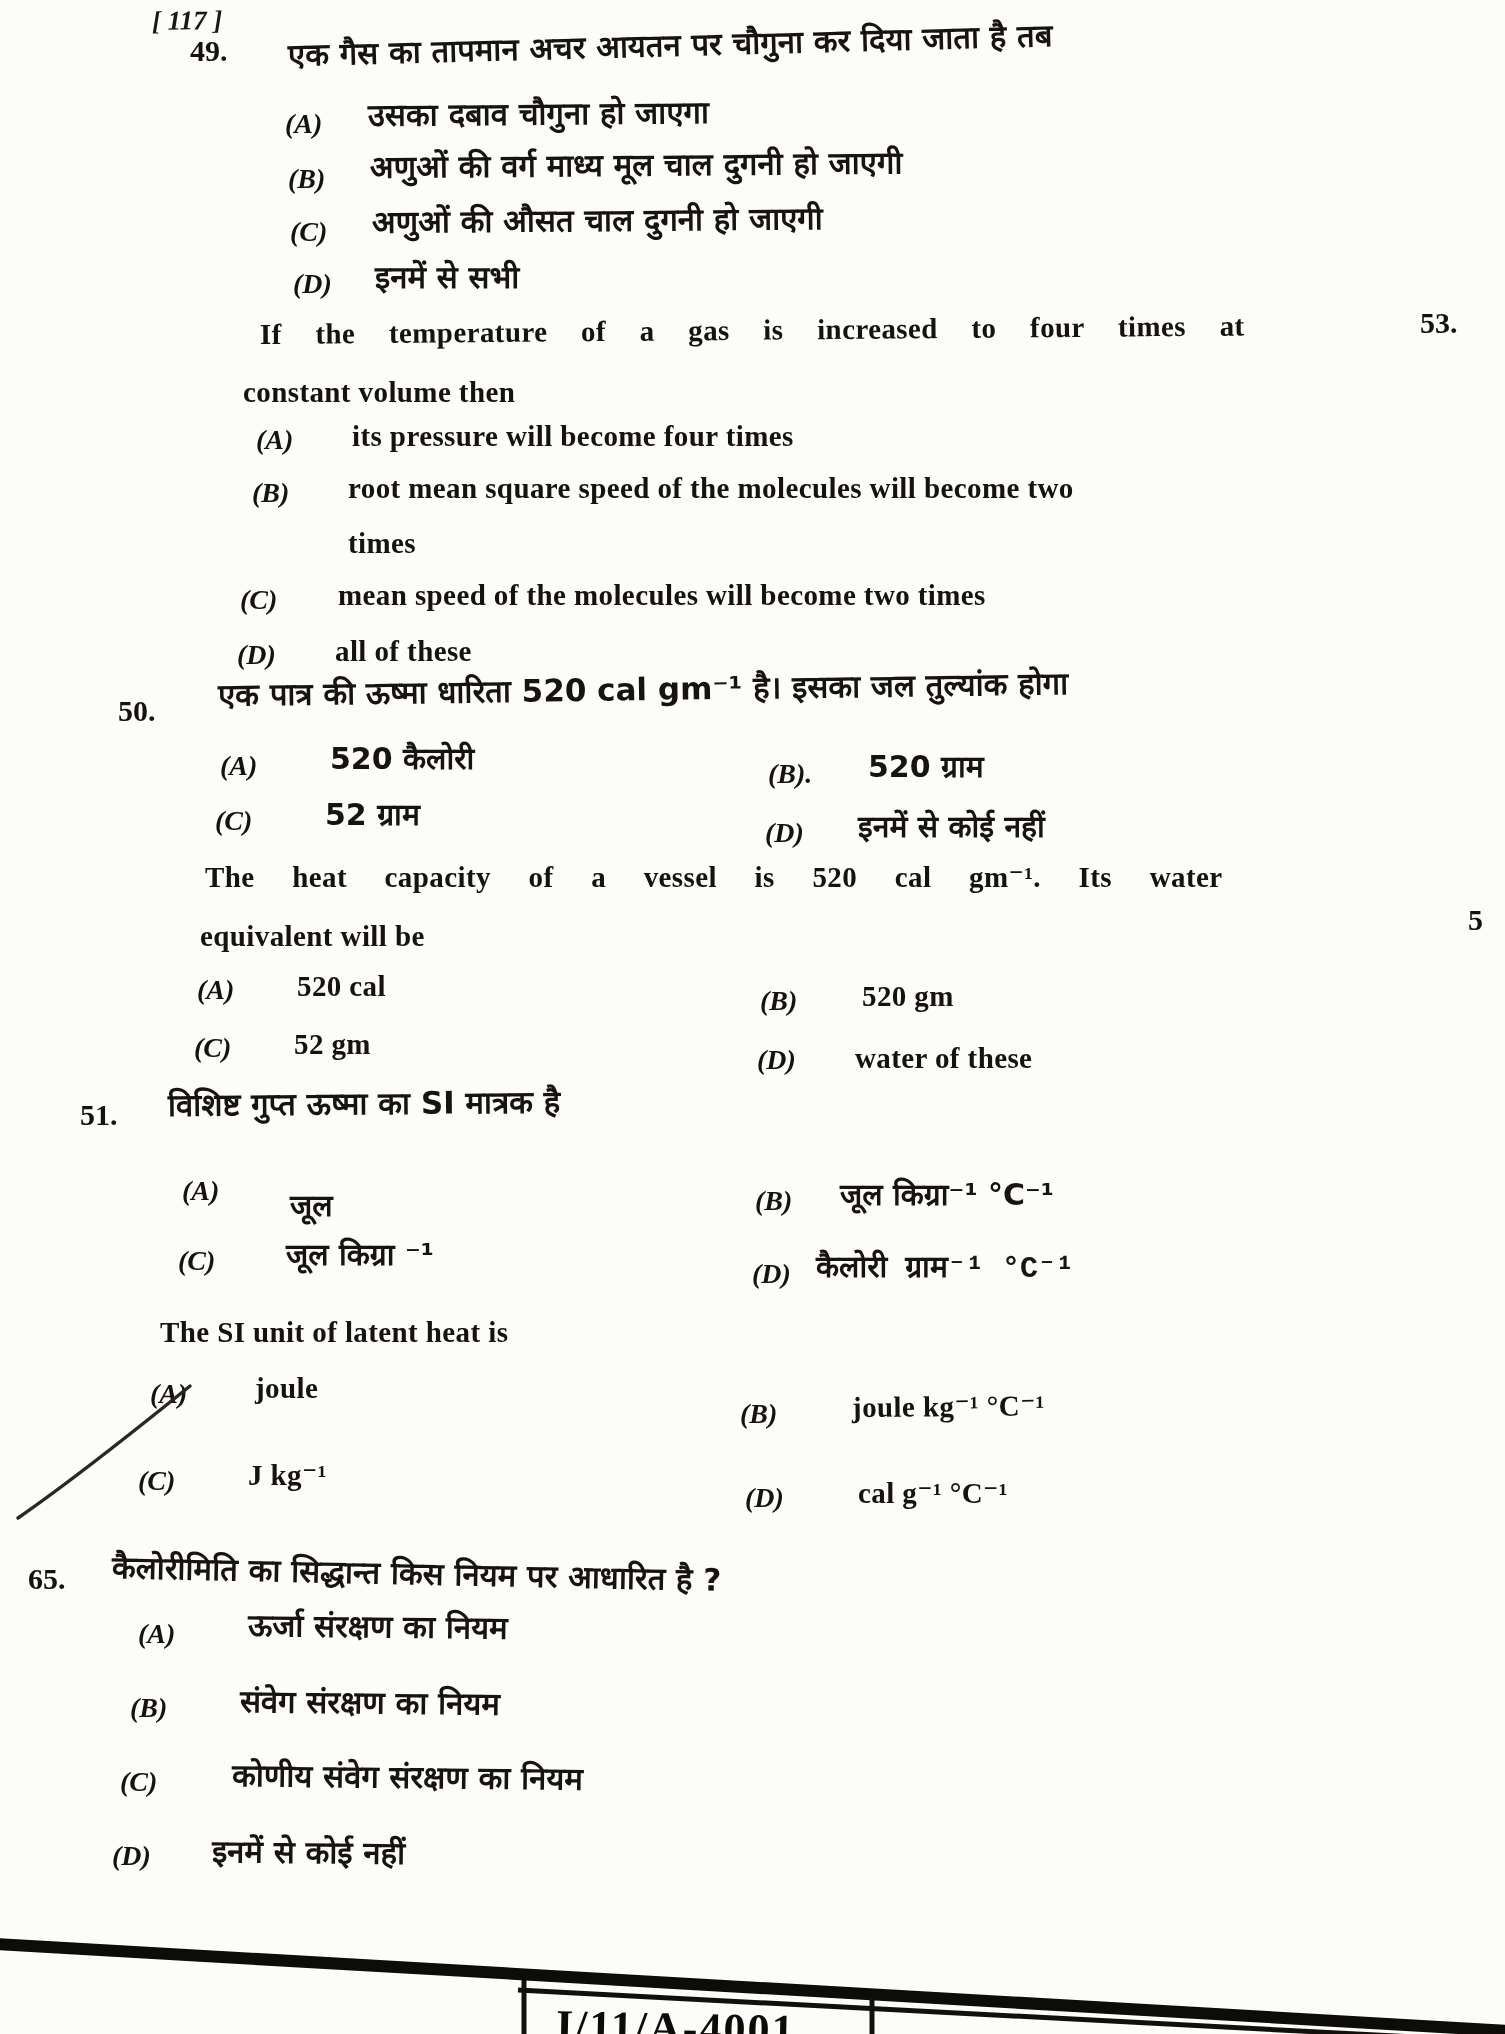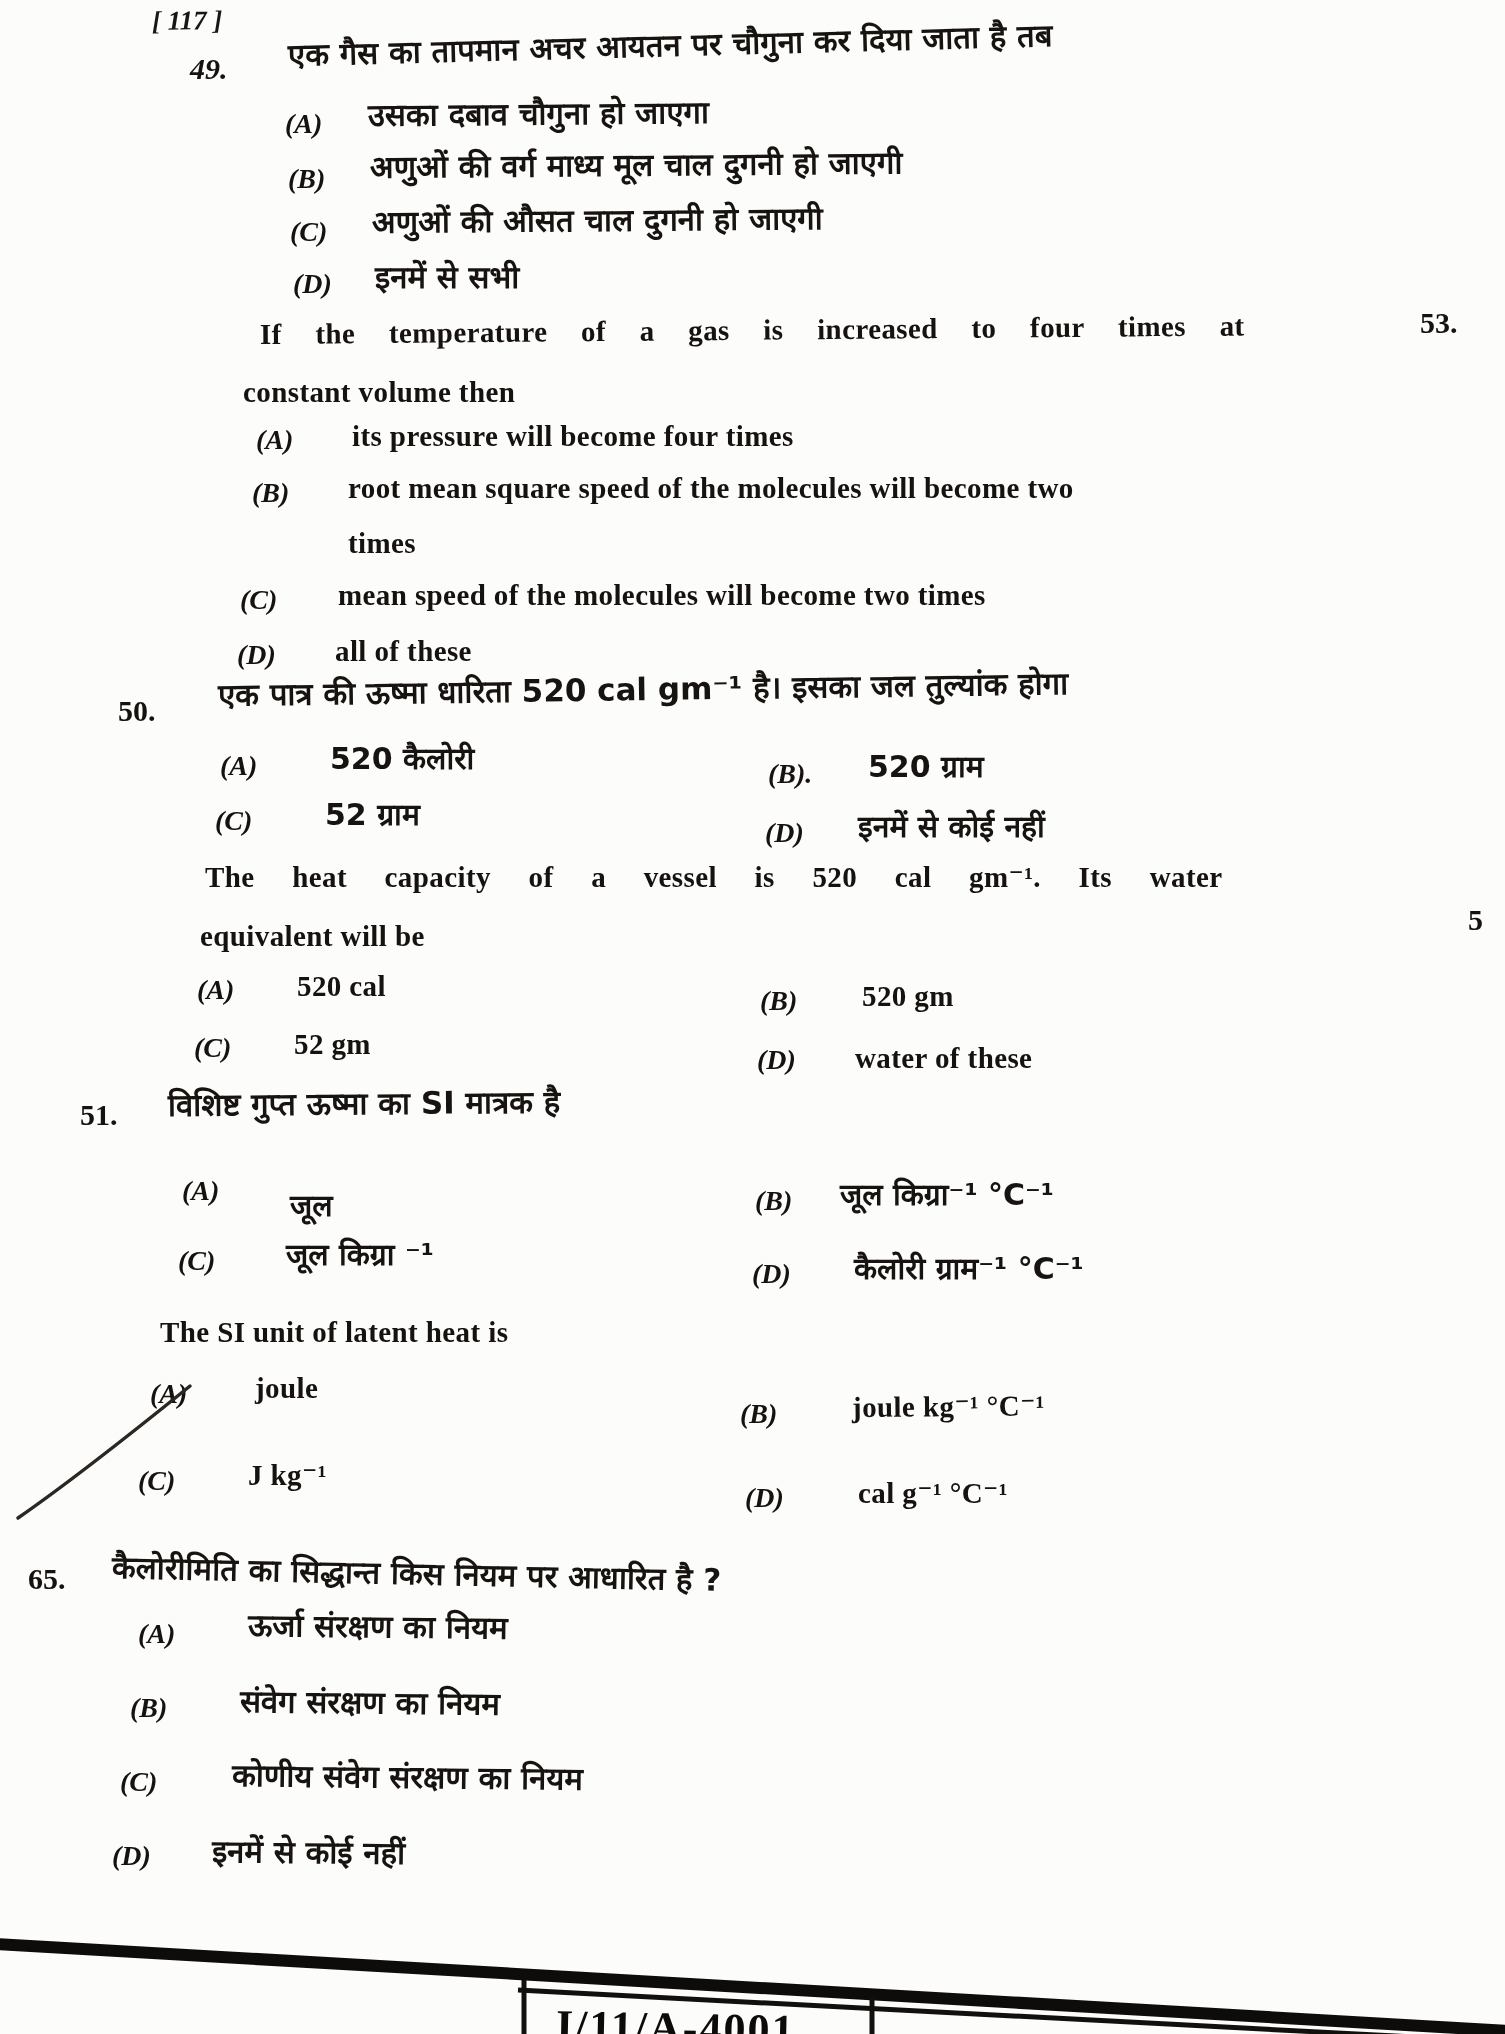--- a/index.html
+++ b/index.html
@@ -55,21 +55,21 @@
 </head>
 <body>
 
 <div class="page">
 
   
   <span class="abs ref rm08" style="left:152px;top:6px;">[ 117 ]</span>
 
   
   <div style="display:contents">
-    <span class="abs num" style="left:190px;top:52px;font-style:italic;">49.</span>
+    <span class="abs num" style="left:190px;top:34px;">49.</span>
     <span class="abs hi rm15" style="left:288px;top:38px;">एक गैस का तापमान अचर आयतन पर चौगुना कर दिया जाता है तब</span>
 
     <span class="abs lbl" style="left:285px;top:108px;">(A)</span>
     <span class="abs hi rm05" style="left:368px;top:98px;">उसका दबाव चौगुना हो जाएगा</span>
 
     <span class="abs lbl" style="left:288px;top:163px;">(B)</span>
     <span class="abs hi rm05" style="left:370px;top:150px;">अणुओं की वर्ग माध्य मूल चाल दुगनी हो जाएगी</span>
 
     <span class="abs lbl" style="left:290px;top:216px;">(C)</span>
     <span class="abs hi rm05" style="left:372px;top:205px;">अणुओं की औसत चाल दुगनी हो जाएगी</span>
@@ -139,21 +139,21 @@
     <span class="abs lbl" style="left:182px;top:1175px;">(A)</span>
     <span class="abs hi small" style="left:290px;top:1189px;text-align:center;">जूल</span>
 
     <span class="abs lbl" style="left:755px;top:1185px;">(B)</span>
     <span class="abs hi small" style="left:840px;top:1178px;">जूल किग्रा⁻¹ °C⁻¹</span>
 
     <span class="abs lbl" style="left:178px;top:1245px;">(C)</span>
     <span class="abs hi small" style="left:286px;top:1238px;">जूल किग्रा ⁻¹</span>
 
     <span class="abs lbl" style="left:752px;top:1258px;">(D)</span>
-    <span class="abs hi small" style="left:854px;top:1252px;">कैलोरी ग्राम⁻¹ °C⁻¹</span>
+    <span class="abs hi small" style="left:816px;top:1252px;font-family:Liberation Mono, monospace;">कैलोरी ग्राम⁻¹ °C⁻¹</span>
 
     <span class="abs en" style="left:160px;top:1316px;">The SI unit of latent heat is</span>
 
     <span class="abs lbl" style="left:150px;top:1378px;">(A)</span>
     <span class="abs en" style="left:255px;top:1372px;">joule</span>
 
     <span class="abs lbl" style="left:740px;top:1398px;">(B)</span>
     <span class="abs en rm05" style="left:852px;top:1390px;">joule kg⁻¹ °C⁻¹</span>
 
     <span class="abs lbl" style="left:138px;top:1465px;">(C)</span>

